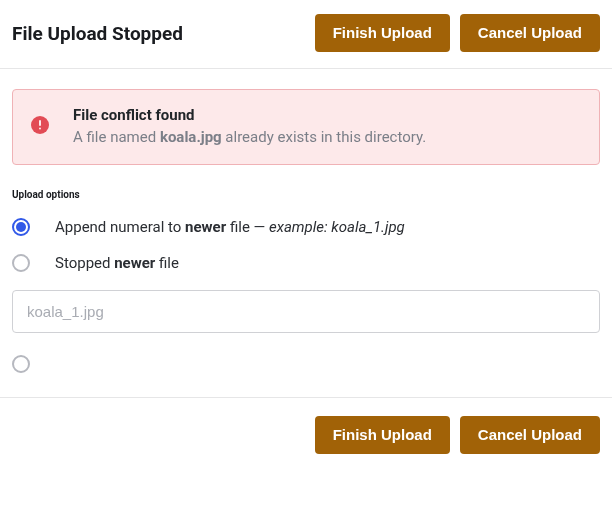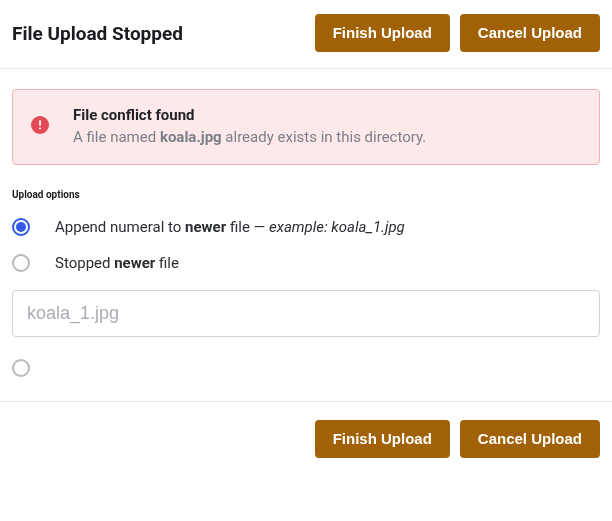--- a/index.html
+++ b/index.html
@@ -124,21 +124,21 @@
   .option-label .dash { color: #2b2e33; }
   .option-label .italic { font-style: italic; color: #2b2e33; }
   .input-wrap {
     margin: 0 0 22px 0;
   }
   .text-input {
     width: 100%;
     border: 1px solid #d0d1d5;
     border-radius: 4px;
     padding: 12px 14px;
-    font-size: 18px;
+    font-size: 15px;
     color: #737373;
     background: #fff;
   }
   .text-input::placeholder {
     color: #a9acb3;
   }
   .footer {
     display: flex;
     justify-content: flex-end;
     gap: 10px;

